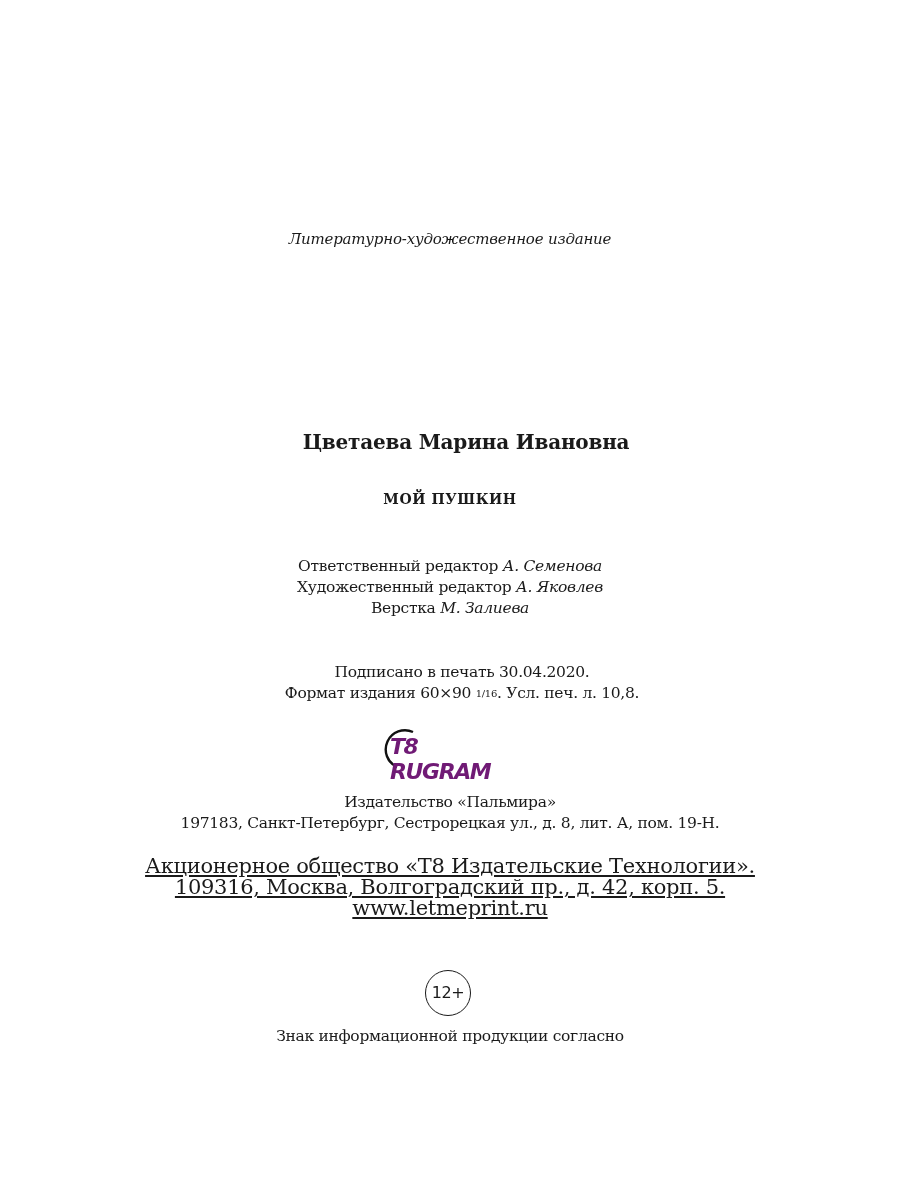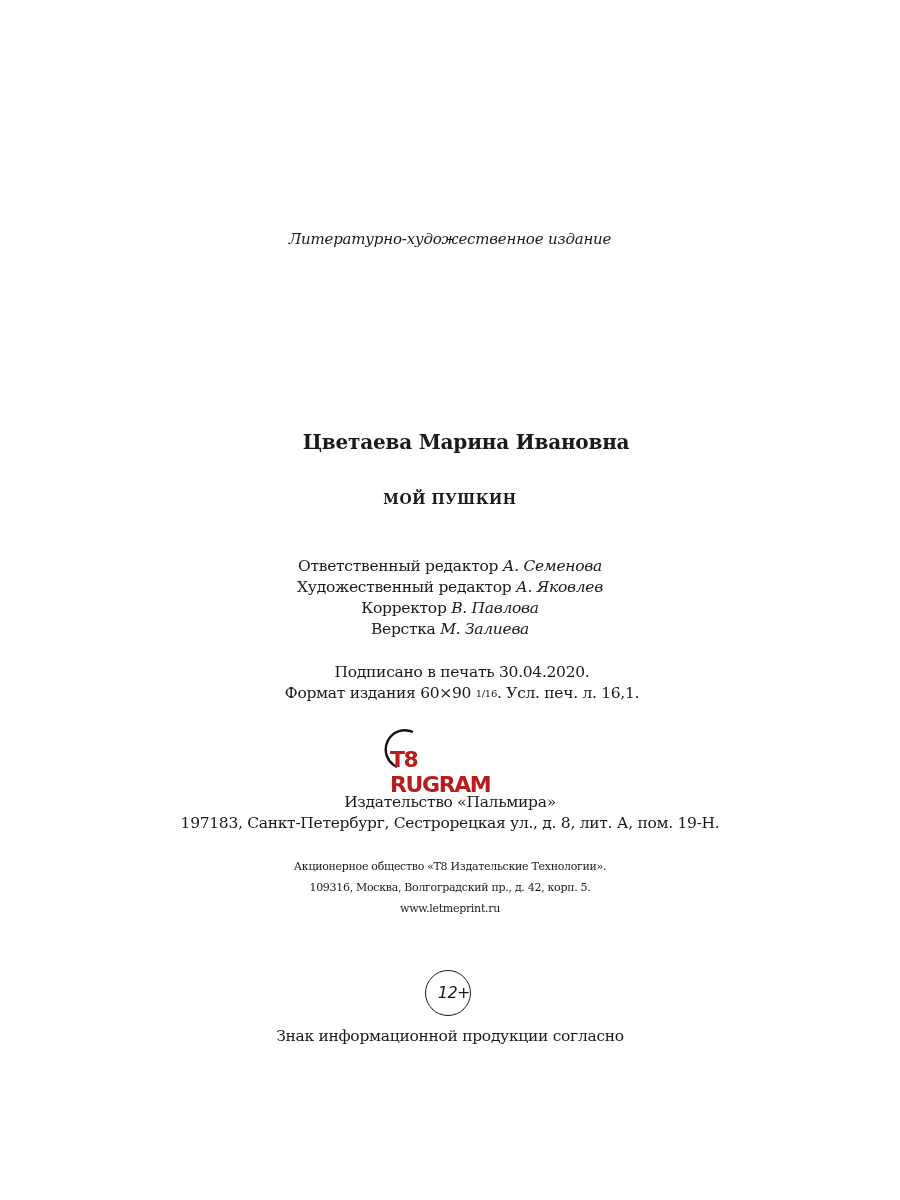--- a/index.html
+++ b/index.html
@@ -9,28 +9,28 @@
     .line { position: absolute; left: 0; width: 900px; text-align: center; white-space: nowrap; }
     .subtitle { top: 230px; font-size: 15px; font-style: italic; letter-spacing: -0.2px; }
     .author { top: 430px; font-size: 20px; font-weight: bold; letter-spacing: -0.2px; margin-left: 16px; }
     .title { top: 491px; font-size: 14px; font-weight: bold; letter-spacing: 0.6px; }
     .credits { top: 556px; font-size: 15.5px; line-height: 21px; letter-spacing: -0.3px; }
     .credits i { font-style: italic; }
     .print { top: 662px; font-size: 15.5px; line-height: 21px; letter-spacing: -0.3px; padding-left: 12px; }
     .frac { font-size: 10px; vertical-align: 1px; margin-top: 8px; }
     .logo { position: absolute; top: 726px; left: 383px; width: 140px; height: 44px; }
     .logo-arc { position: absolute; left: 0; top: 2px; width: 40px; height: 40px; }
-    .logo-text { position: absolute; left: 7px; top: 21px; font-family: "DejaVu Sans", "Liberation Sans", sans-serif;
-                 font-weight: bold; font-size: 22px; letter-spacing: -1.4px; color: #b91c1c; }
+    .logo-text { position: absolute; left: 7px; top: 8px; font-family: "DejaVu Sans", "Liberation Sans", sans-serif;
+                 font-weight: bold; font-size: 22px; letter-spacing: -1.4px; color: #701a75; font-style: italic; }
     .publisher { top: 792px; font-size: 15.5px; line-height: 21px; letter-spacing: -0.3px; }
-    .printer { top: 856px; font-size: 11px; line-height: 21px; letter-spacing: -0.3px; }
+    .printer { top: 856px; font-size: 21px; line-height: 21px; letter-spacing: -0.3px; text-decoration: underline; }
     .age-badge { position: absolute; top: 970px; left: 425px; width: 46px; height: 46px;
                  border: 1.6px solid #1a1a1a; border-radius: 50%; box-sizing: border-box;
-                 text-align: right; line-height: 43px; font-size: 16px;
-                 font-family: "DejaVu Sans", "Liberation Sans", sans-serif; letter-spacing: -0.5px; font-style: italic; }
+                 text-align: center; line-height: 43px; font-size: 16px;
+                 font-family: "DejaVu Sans", "Liberation Sans", sans-serif; letter-spacing: -0.5px; }
     .notice { top: 1026px; font-size: 15.5px; line-height: 21px; letter-spacing: -0.3px; }
   </style>
 </head>
 <body>
 
 <div class="page">
 
   <div class="line subtitle">Литературно-художественное издание</div>
 
   <div class="line author">Цветаева Марина Ивановна</div>
@@ -40,32 +40,28 @@
   <div class="line credits">
     <div>
       <span>Ответственный редактор</span>
       <i>А. Семенова</i>
     </div>
     <div>
       <span>Художественный редактор</span>
       <i>А. Яковлев</i>
     </div>
     <div>
-      <span>Корректор</span>
-      <i>В. Павлова</i>
-    </div>
-    <div>
       <span>Верстка</span>
       <i>М. Залиева</i>
     </div>
   </div>
 
   <div class="line print">
     <div>Подписано в печать 30.04.2020.</div>
-    <div><span>Формат издания 60×90 </span><span class="frac">1/16</span><span>. Усл. печ. л. 16,1.</span></div>
+    <div><span>Формат издания 60×90 </span><span class="frac">1/16</span><span>. Усл. печ. л. 10,8.</span></div>
   </div>
 
   <div class="logo">
     <svg class="logo-arc" viewBox="0 0 40 40">
       <path d="M30 4 A18 18 0 1 0 14 39" fill="none" stroke="#111" stroke-width="2.4"></path>
     </svg>
     <span class="logo-text">T8 RUGRAM</span>
   </div>
 
   <div class="line publisher">

